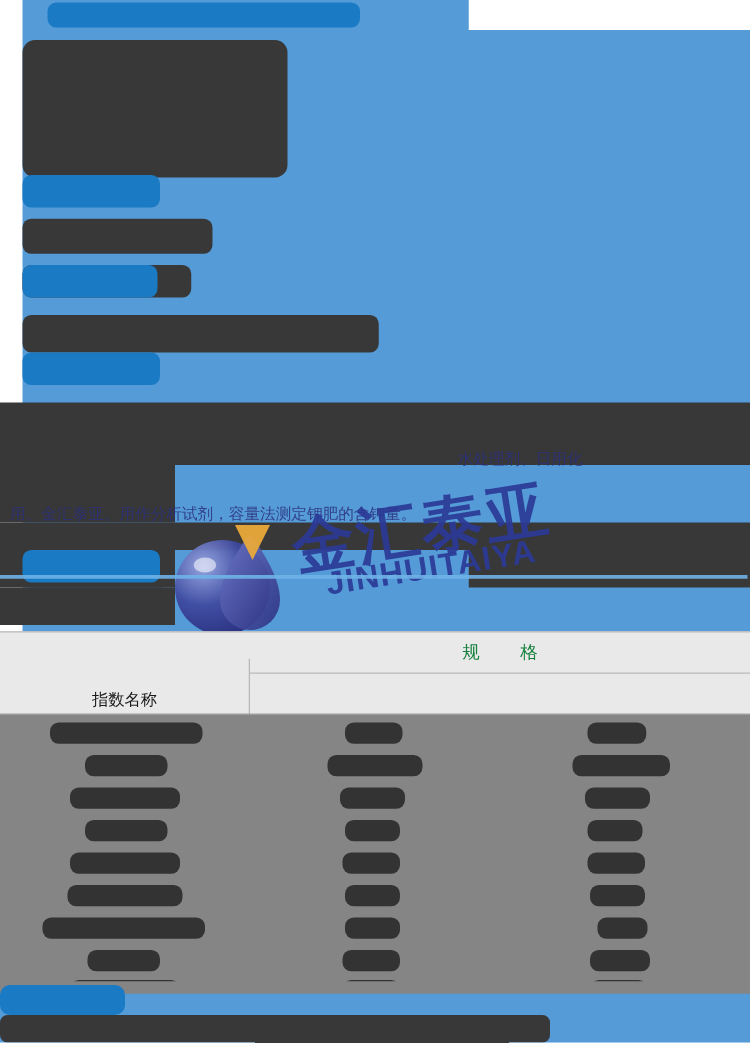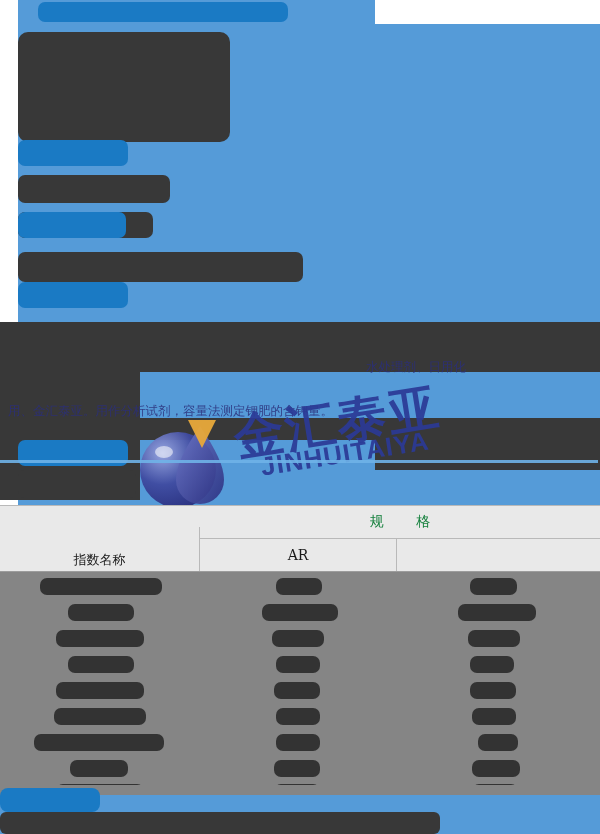--- a/index.html
+++ b/index.html
@@ -126,21 +126,20 @@
       <div class="wm-en">JINHUITAIYA</div>
     </div>
     <div class="wm-rule"></div>
   </div>
 
   <div class="spec-table">
 
     <div class="th-row">
       <div class="th-name">指数名称</div>
       <div class="th-spec">规 格</div>
-      <div class="th-ar">AR</div>
     </div>
 
     <div class="tbody">
 
       <div class="cell-redact" style="left:40px;top:6px;width:122px;height:17px;"></div>
       <div class="cell-redact" style="left:276px;top:6px;width:46px;height:17px;"></div>
       <div class="cell-redact" style="left:470px;top:6px;width:47px;height:17px;"></div>
 
       <div class="cell-redact" style="left:68px;top:32px;width:66px;height:17px;"></div>
       <div class="cell-redact" style="left:262px;top:32px;width:76px;height:17px;"></div>

